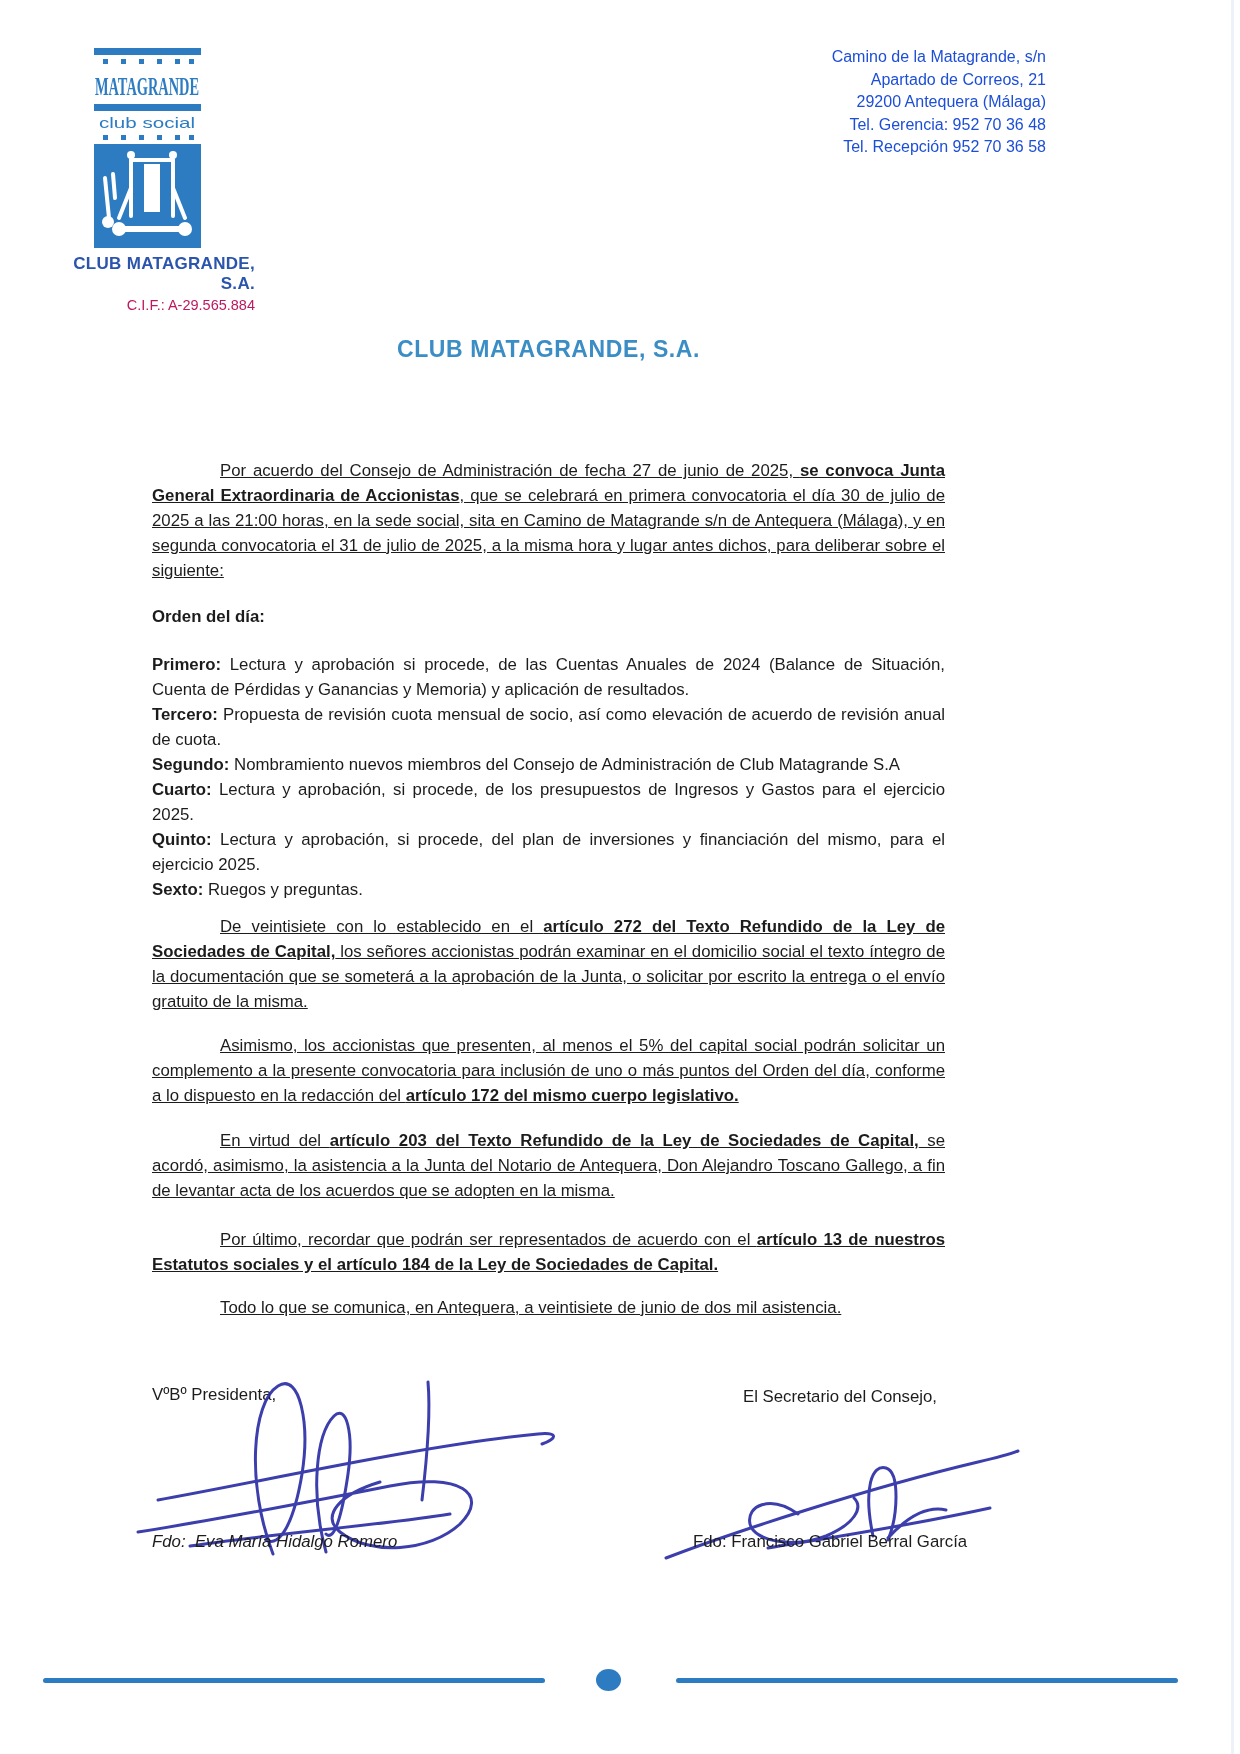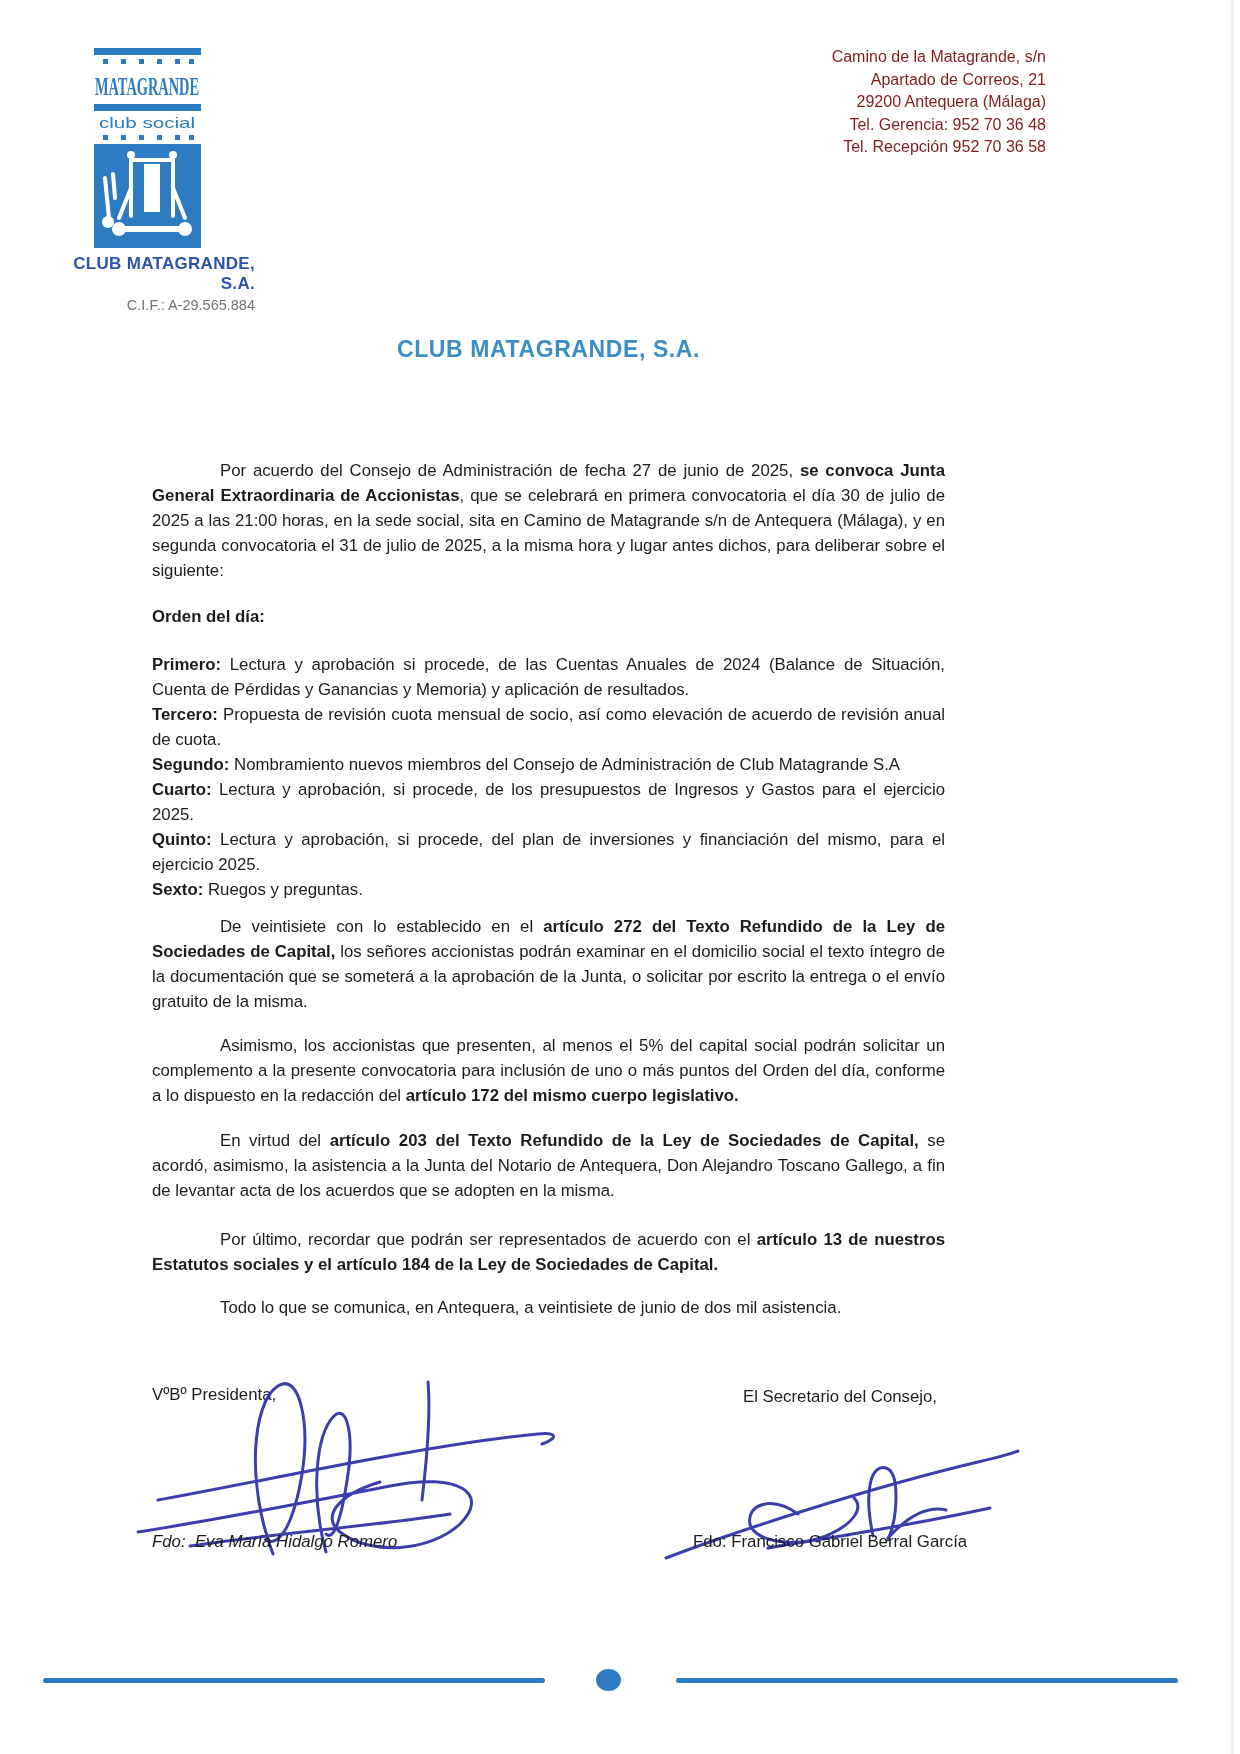--- a/index.html
+++ b/index.html
@@ -9,39 +9,39 @@
     font-family:"Liberation Sans", sans-serif;
     color:#1c1c1c;
     position:relative;
     overflow:hidden;
   }
   .page{position:absolute;inset:0;}
   
   .logo-block{position:absolute;left:40px;top:40px;width:215px;text-align:right;}
   .logo{display:block;margin:8px auto 6px auto;}
   .company{font-weight:bold;font-size:17px;color:#2b55ac;letter-spacing:0.3px;margin-top:4px;}
-  .cif{font-size:14.5px;color:#737373;margin-top:3px;}
+  .cif{font-size:14.5px;color:#be185d;margin-top:3px;}
   .address{
     position:absolute;right:194px;top:46px;
-    text-align:right;color:#7f1d1d;
+    text-align:right;color:#1d4ed8;
     font-size:16px;line-height:22.5px;
   }
   
   .title{
     position:absolute;left:152px;top:336px;width:793px;margin:0;
     text-align:center;font-size:23px;font-weight:bold;
     color:#3a8dc5;letter-spacing:0.6px;
   }
   
   .content{
     position:absolute;left:152px;top:420px;width:793px;
     font-size:16.8px;line-height:25px;text-align:justify;
   }
   .content p{margin:0;}
-  .indent{text-indent:68px;}
+  .indent{text-indent:68px;text-decoration:underline;}
   .intro{margin-top:38px !important;}
   .agenda-heading{margin-top:21px !important;font-weight:bold;}
   .agenda{margin-top:23px;}
   .mt12{margin-top:12px !important;}
   .mt19{margin-top:19px !important;}
   .mt20{margin-top:20px !important;}
   .mt24{margin-top:24px !important;}
   .mt18{margin-top:18px !important;}
   
   .sig-role,.sig-name{position:absolute;font-size:16.8px;white-space:pre-wrap;}

